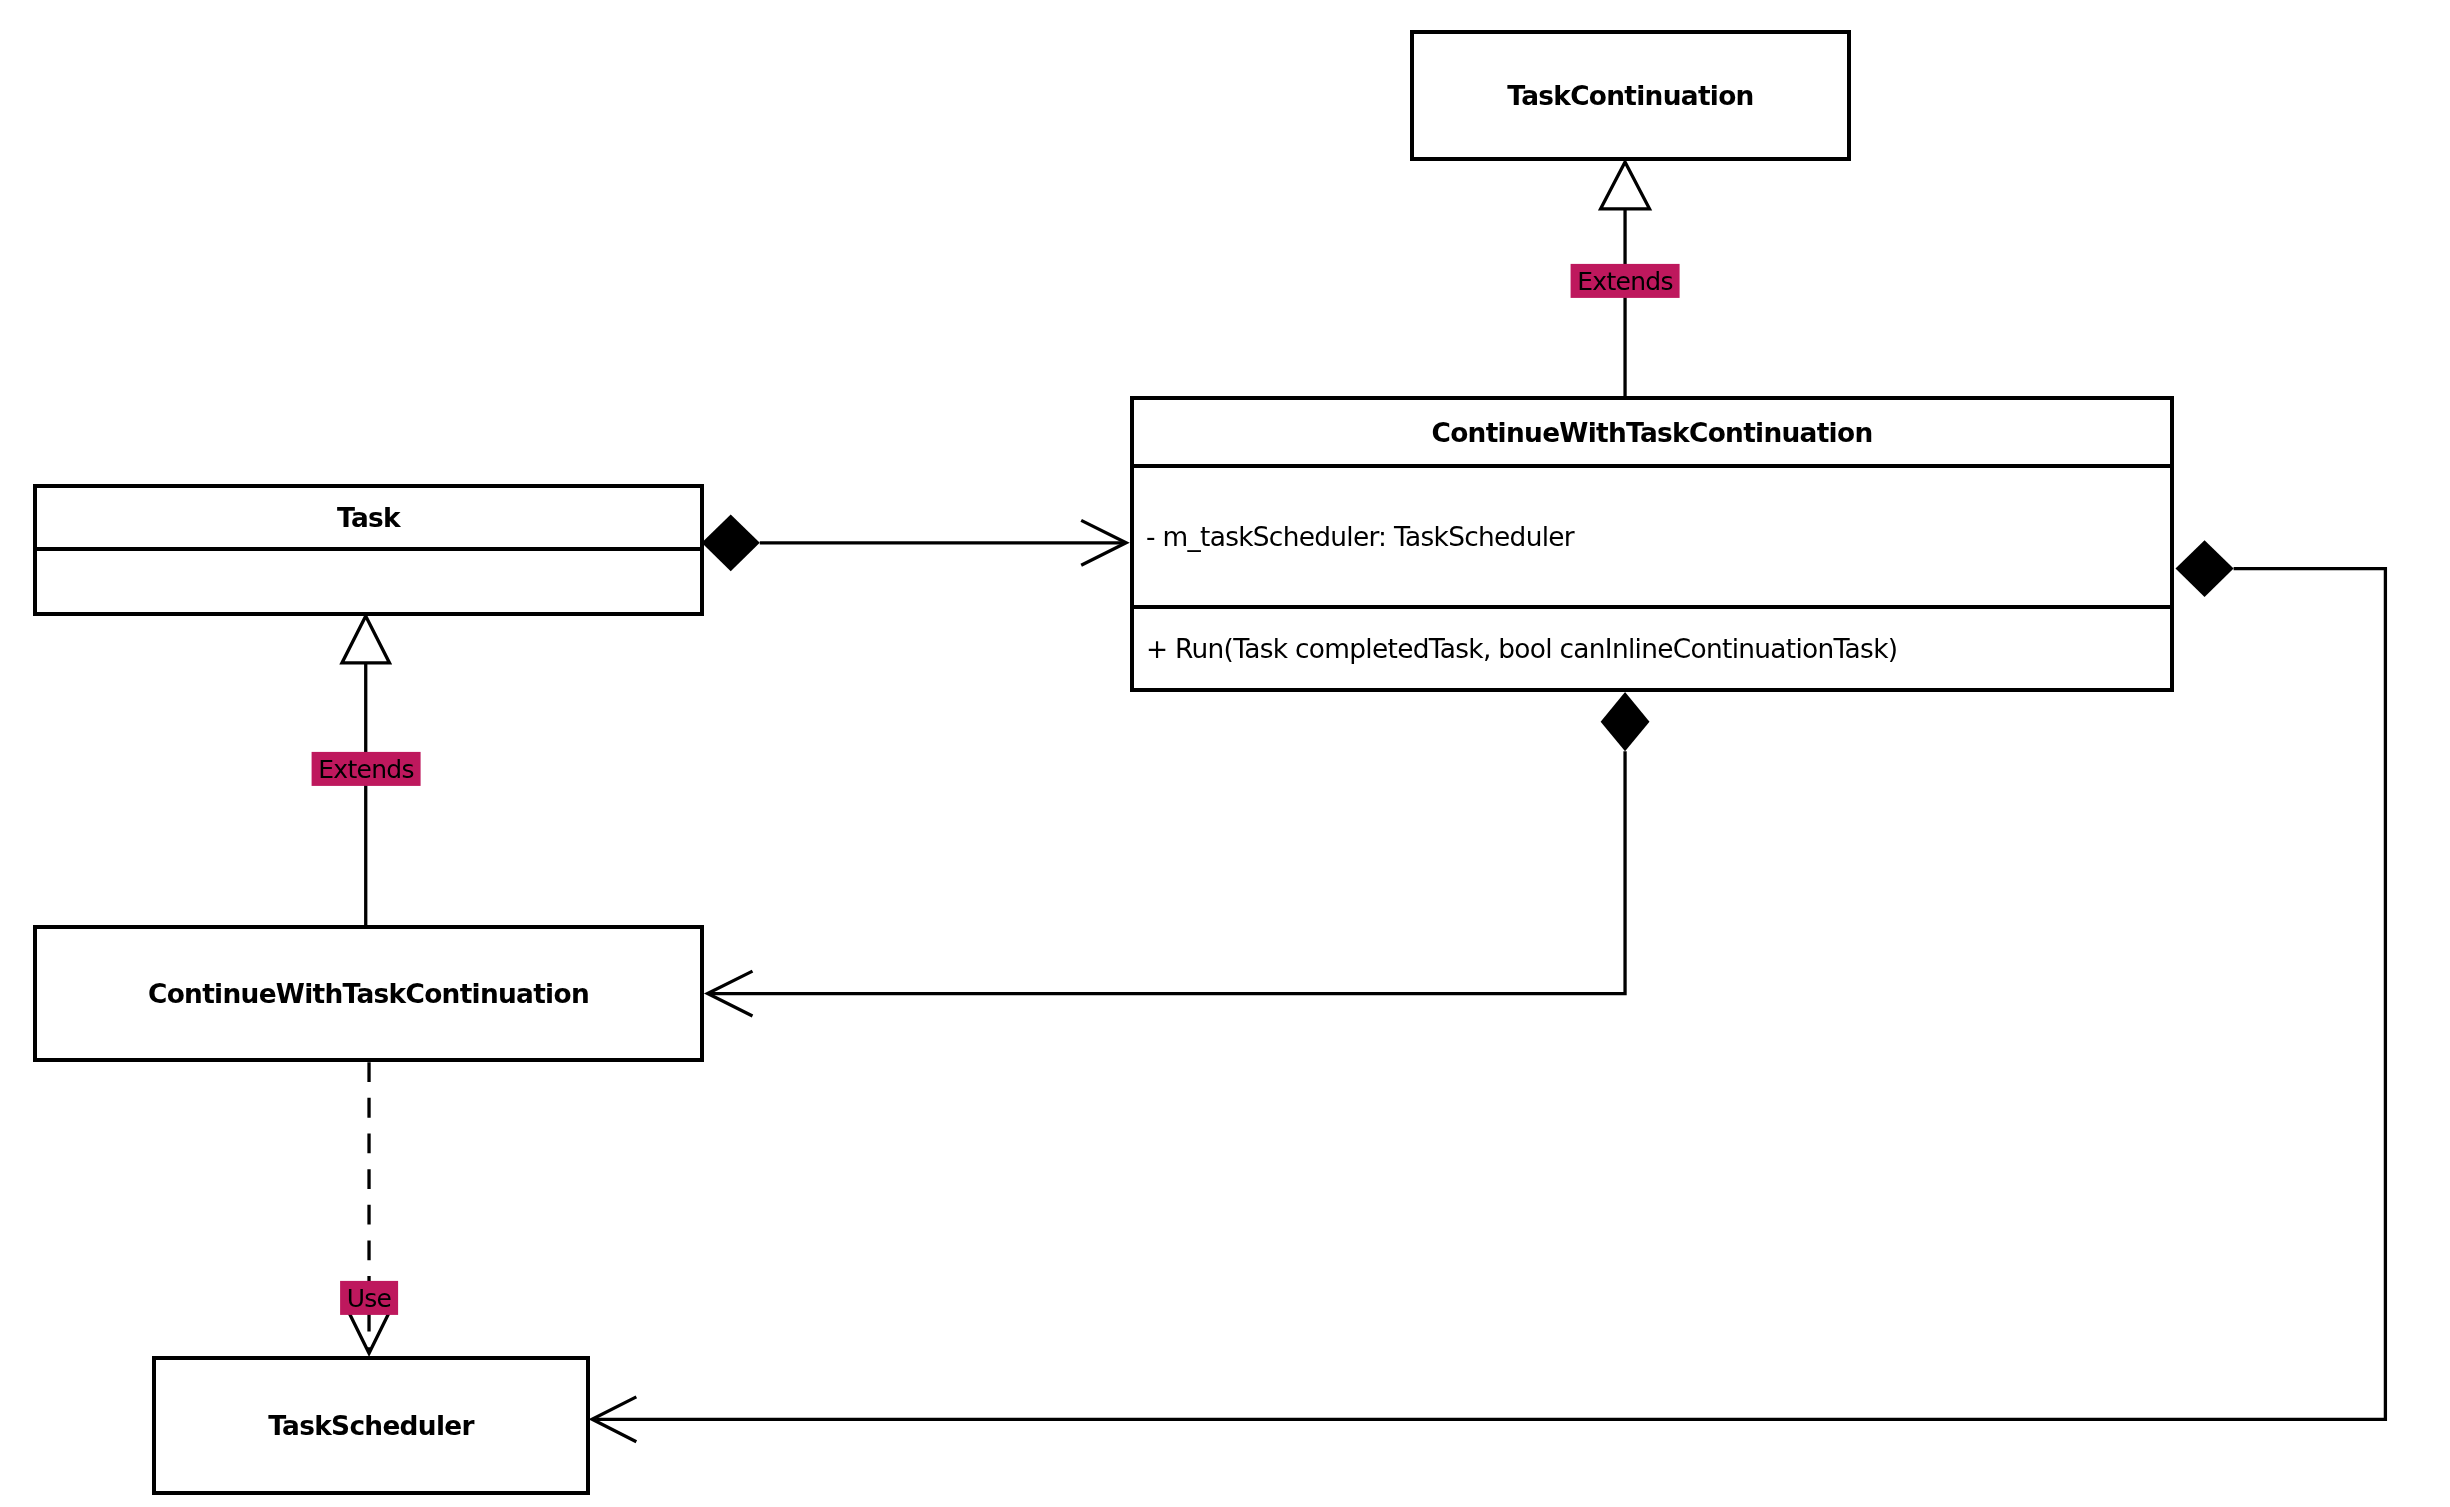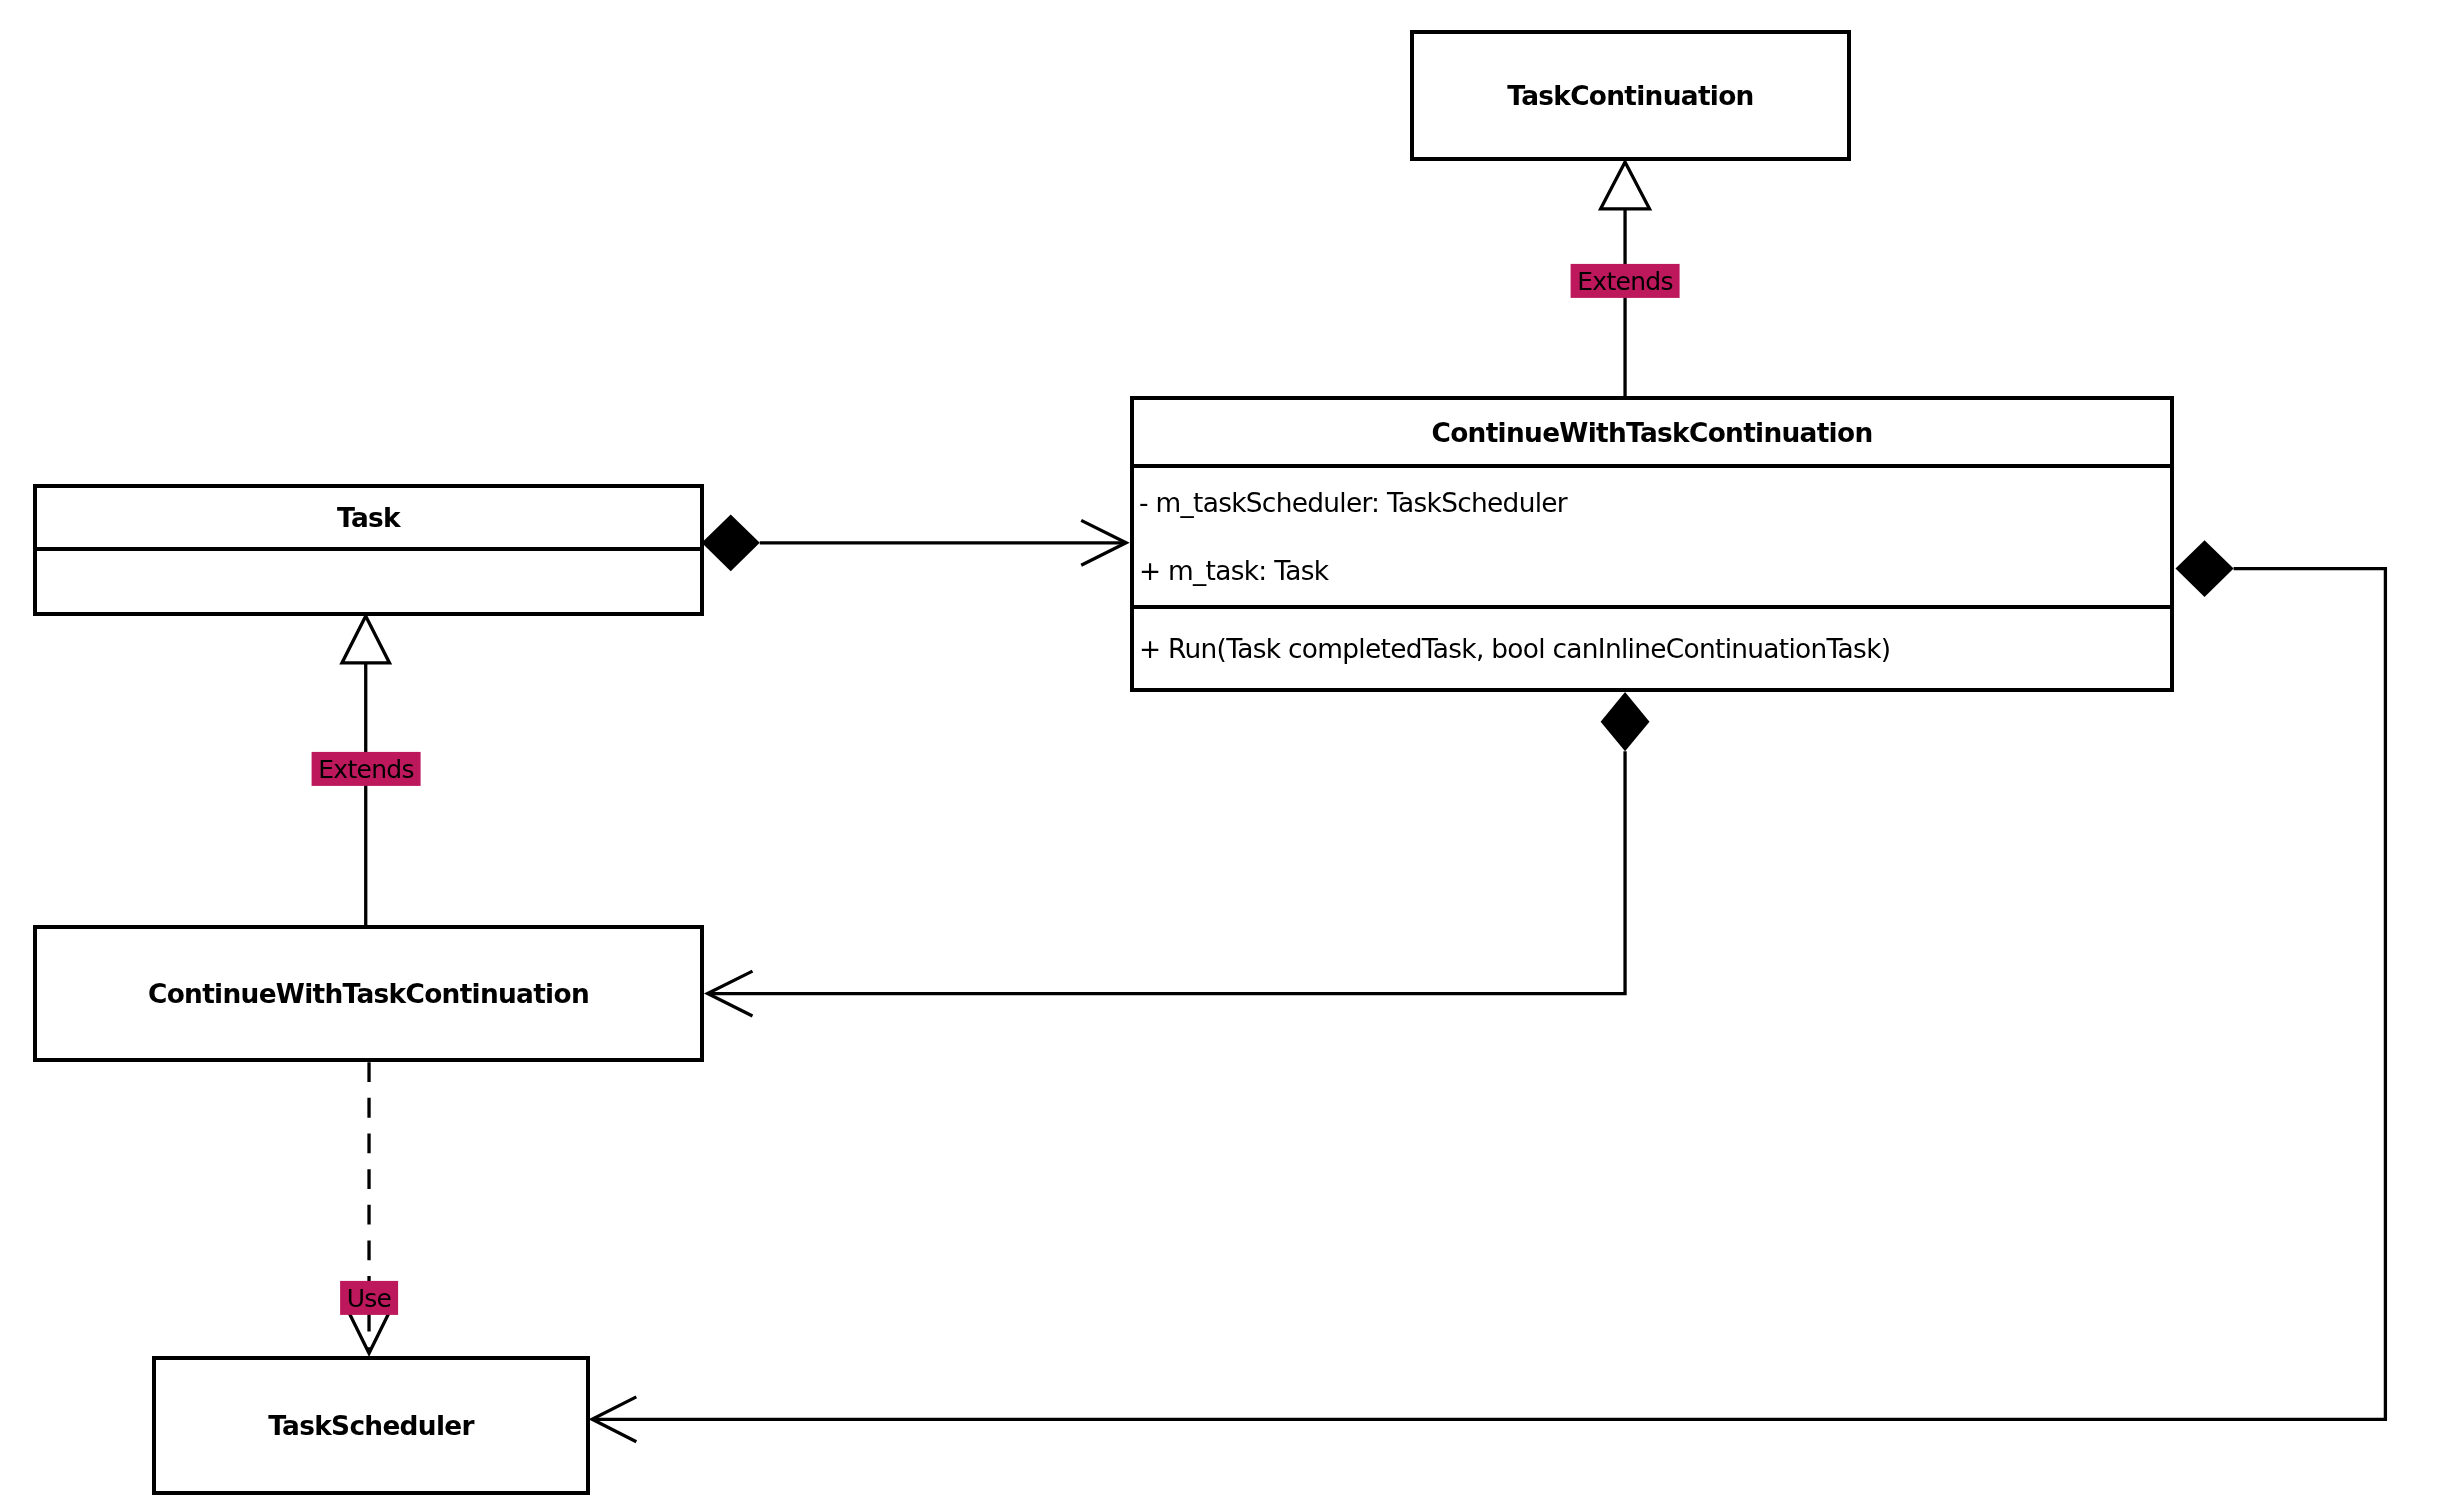--- a/index.html
+++ b/index.html
@@ -46,21 +46,21 @@
     border-bottom: 4px solid #000000;
   }
   .uml-section {
     display: flex;
     flex-direction: column;
     justify-content: space-around;
   }
   .uml-member {
     font-size: 26.4px;
     letter-spacing: -0.7px;
-    padding-left: 5px;
+    padding-left: 12px;
     display: flex;
     align-items: center;
   }
   .sec-attrs {
     flex: 1 1 auto;
   }
   .sec-methods {
     flex: 0 0 79px;
     border-top: 4px solid #000000;
   }
@@ -117,21 +117,20 @@
   </svg>
 
   <div class="uml-box" style="left:1402px; top:30px; width:441px; height:131px;">
     <div class="uml-title">TaskContinuation</div>
   </div>
 
   <div class="uml-box" style="left:1122px; top:396px; width:1044px; height:296px;">
     <div class="uml-title rowed">ContinueWithTaskContinuation</div>
     <div class="uml-section sec-attrs">
       <div class="uml-member">- m_taskScheduler: TaskScheduler</div>
-      <div class="uml-member">+ m_task: Task</div>
     </div>
     <div class="uml-section sec-methods">
       <div class="uml-member">+ Run(Task completedTask, bool canInlineContinuationTask)</div>
     </div>
   </div>
 
   <div class="uml-box" style="left:25px; top:484px; width:671px; height:132px;">
     <div class="uml-title rowed" style="flex-basis:59px;">Task</div>
   </div>
 

